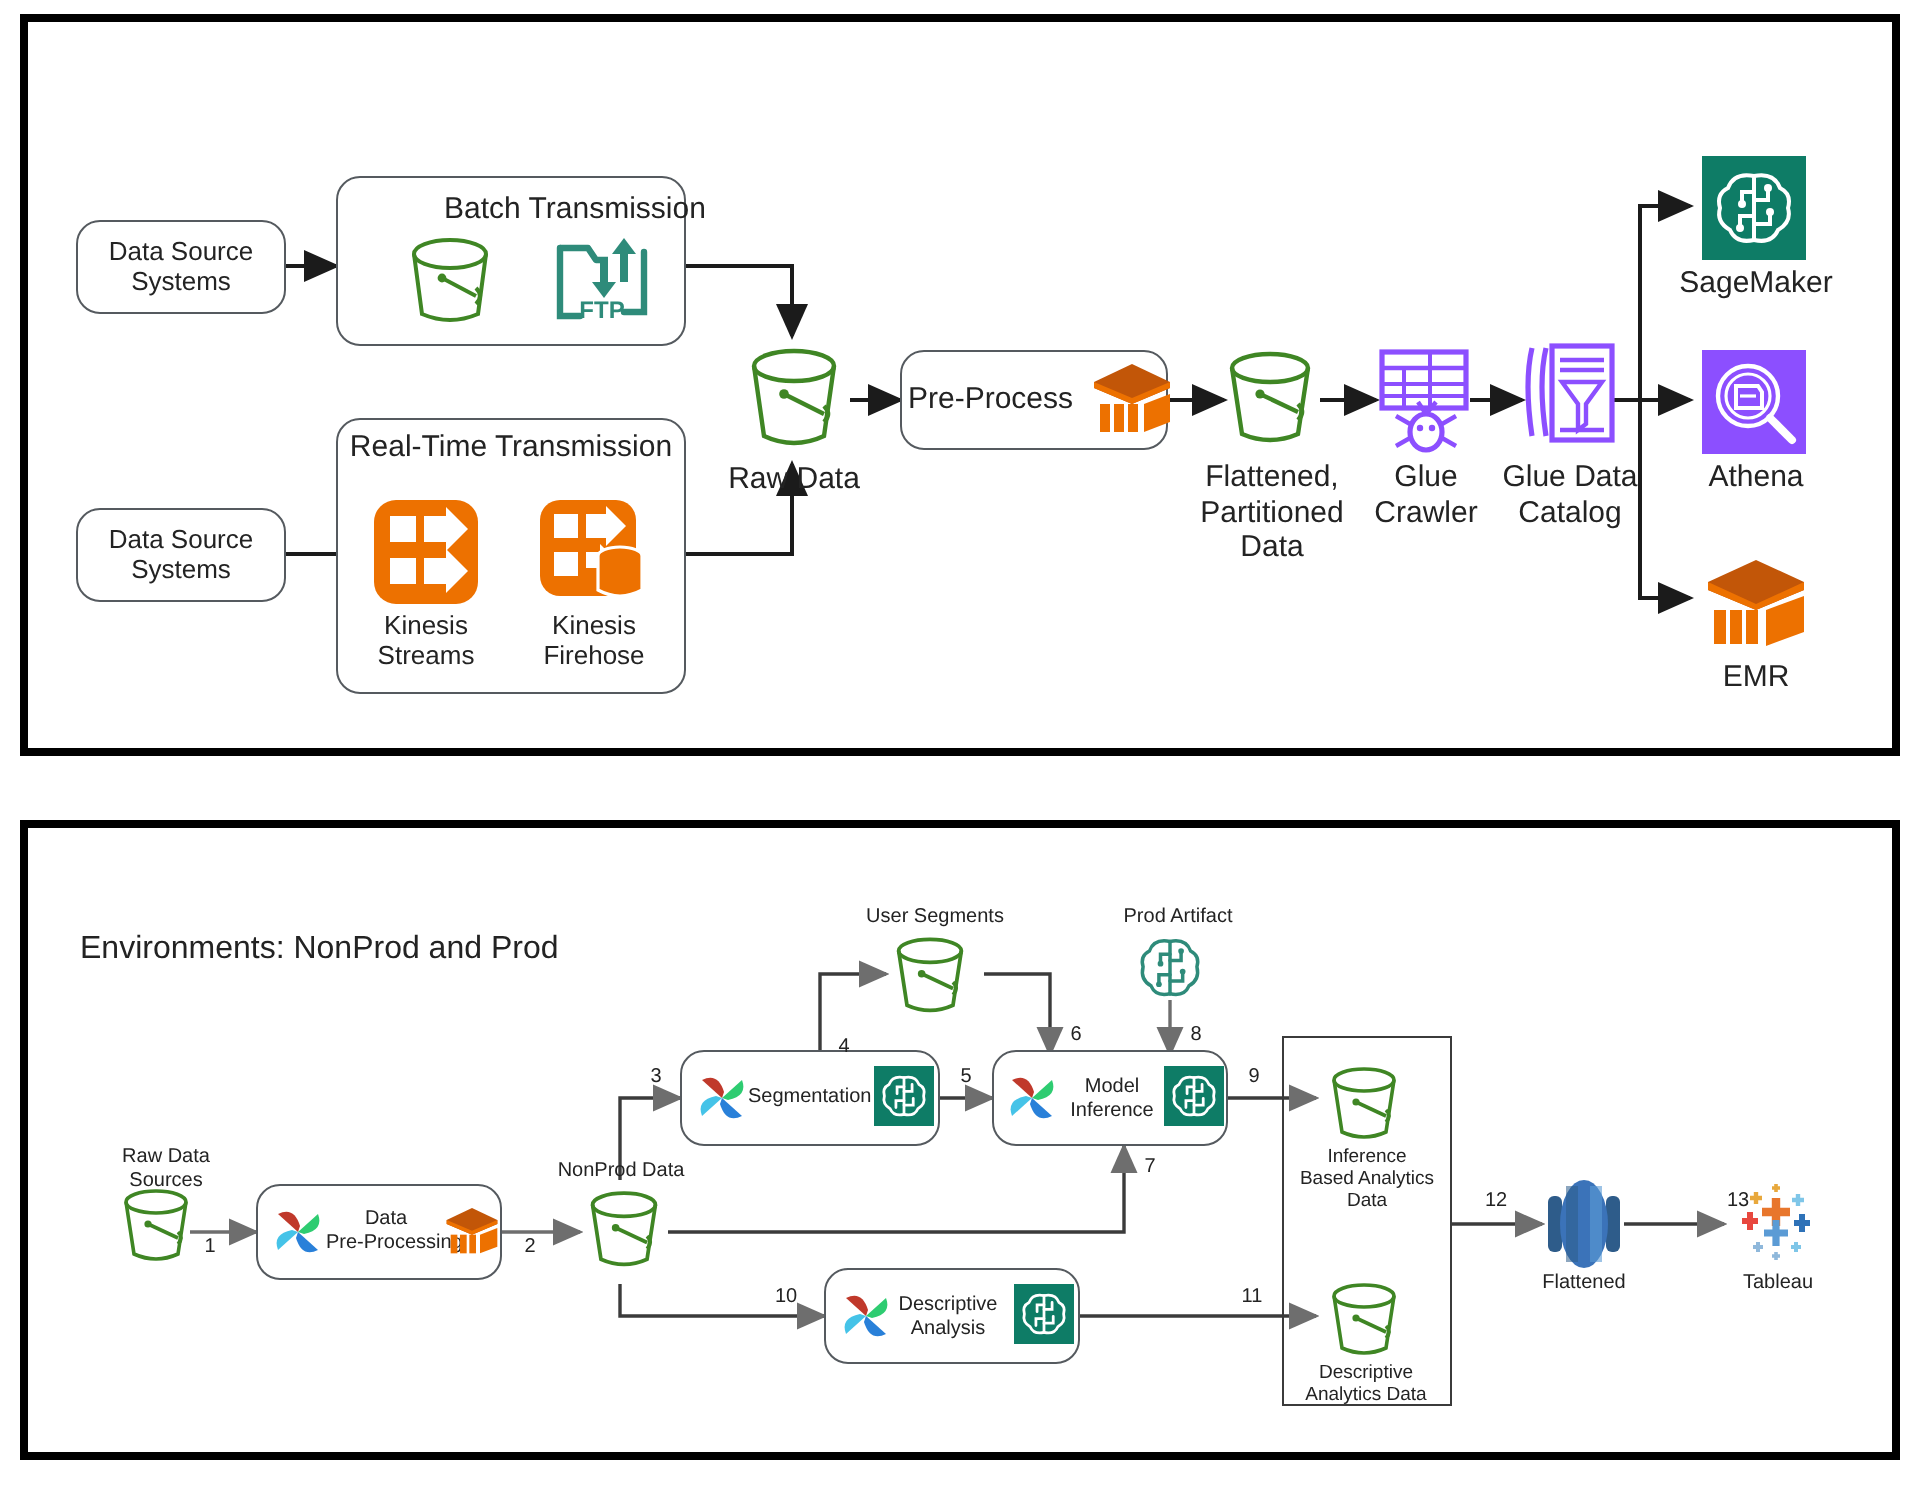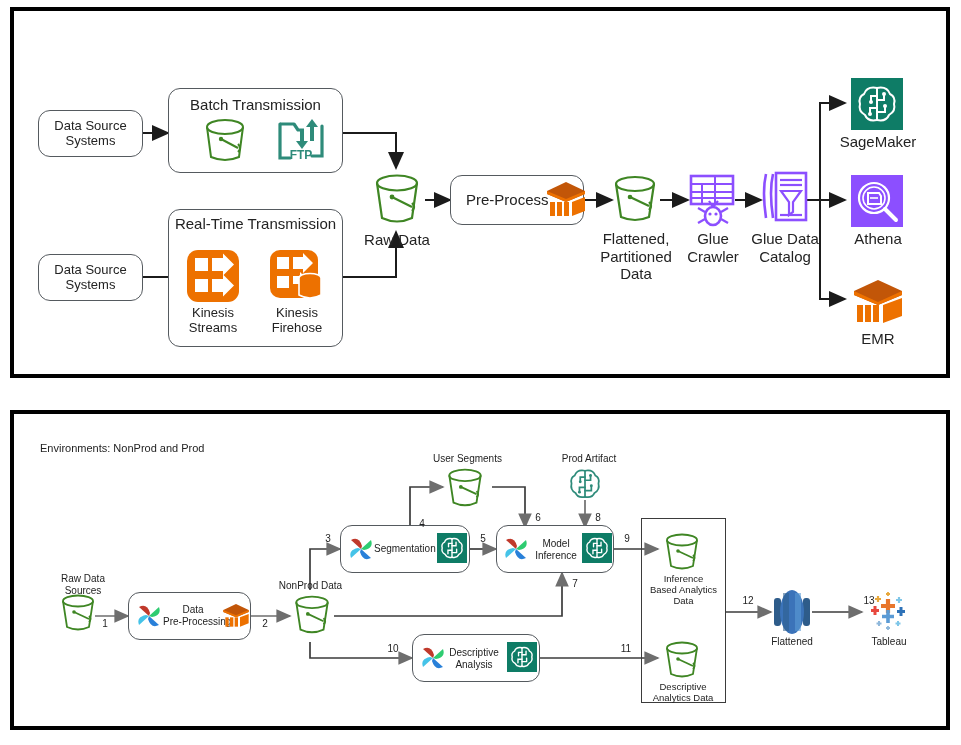--- a/index.html
+++ b/index.html
@@ -5,21 +5,21 @@
   html,body{margin:0;padding:0;background:#ffffff;}
   body{width:961px;height:745px;position:relative;font-family:"Liberation Sans",sans-serif;color:#232323;overflow:hidden;}
   .frame{position:absolute;border:4px solid #000;background:#fff;box-sizing:border-box;}
   #frame-top{left:10px;top:7px;width:940px;height:371px;}
   #frame-bottom{left:10px;top:410px;width:940px;height:320px;}
   .rbox{position:absolute;box-sizing:border-box;border:1.6px solid #555a5f;border-radius:12px;background:#fff;}
   .plainbox{position:absolute;box-sizing:border-box;border:1.6px solid #3b3b3b;background:#fff;}
   .lbl{position:absolute;text-align:center;line-height:1.17;color:#232323;white-space:pre;}
   .t15{font-size:15px;}
   .t13{font-size:13px;}
-  .t11{font-size:11px;}
+  .t11{font-size:16px;margin-top:24px;}
   .t10{font-size:10px;}
   .t9{font-size:9.5px;}
   svg.lines{position:absolute;left:0;top:0;width:961px;height:745px;pointer-events:none;}
   .icon{position:absolute;}
 </style>
 </head>
 <body>
 
 <div class="frame" id="frame-top"></div>
 
@@ -55,21 +55,21 @@
   <path d="M820,200 L820,103 L845,103" fill="none" stroke="#1b1b1b" stroke-width="2" marker-end="url(#ar)"></path>
   <line x1="820" y1="200" x2="845" y2="200" stroke="#1b1b1b" stroke-width="2" marker-end="url(#ar)"></line>
   <path d="M820,200 L820,299 L845,299" fill="none" stroke="#1b1b1b" stroke-width="2" marker-end="url(#ar)"></path>
 </svg>
 
 <div class="rbox" style="left:38px;top:110px;width:105px;height:47px;"></div>
 <div class="lbl t13" style="left:38px;top:118px;width:105px;">Data Source
 Systems</div>
 
 <div class="rbox" style="left:168px;top:88px;width:175px;height:85px;"></div>
-<div class="lbl t15" style="left:168px;top:96px;width:175px;">Batch Transmission</div>
+<div class="lbl t15" style="left:168px;top:96px;width:175px;padding-left:32px;">Batch Transmission</div>
 
 <svg class="icon" style="left:197px;top:113px;" width="56" height="54" viewBox="0 0 56 54">
   <ellipse cx="28" cy="14" rx="18" ry="7" fill="none" stroke="#3F8624" stroke-width="2"></ellipse>
   <path d="M10,14 L14,44 Q28,50 42,44 L46,14" fill="none" stroke="#3F8624" stroke-width="2"></path>
   <path d="M24,26 L41,35" stroke="#3F8624" stroke-width="2" fill="none"></path>
   <circle cx="24" cy="26" r="2.2" fill="#3F8624"></circle>
   <path d="M41,31 Q45,35 41,39" fill="none" stroke="#3F8624" stroke-width="2"></path>
 </svg>
 
 <svg class="icon" style="left:274px;top:114px;" width="54" height="52" viewBox="0 0 54 52">
@@ -113,21 +113,21 @@
 <svg class="icon" style="left:368px;top:170px;" width="58" height="60" viewBox="0 0 58 60">
   <ellipse cx="29" cy="13" rx="20" ry="7.5" fill="none" stroke="#3F8624" stroke-width="2.2"></ellipse>
   <path d="M9,13 L14,48 Q29,55 44,48 L49,13" fill="none" stroke="#3F8624" stroke-width="2.2"></path>
   <path d="M24,27 L44,37" stroke="#3F8624" stroke-width="2.2" fill="none"></path>
   <circle cx="24" cy="27" r="2.4" fill="#3F8624"></circle>
   <path d="M44,33 Q48,37 44,41" fill="none" stroke="#3F8624" stroke-width="2.2"></path>
 </svg>
 <div class="lbl t15" style="left:350px;top:231px;width:94px;">Raw Data</div>
 
 <div class="rbox" style="left:450px;top:175px;width:134px;height:50px;"></div>
-<div class="lbl t15" style="left:450px;top:191px;width:100px;text-align:left;padding-left:16px;">Pre-Process</div>
+<div class="lbl t15" style="left:450px;top:191px;width:100px;text-align:left;padding-left:4px;">Pre-Process</div>
 <svg class="icon" style="left:545px;top:180px;" width="42" height="40" viewBox="0 0 42 40">
   <path d="M21,2 L40,11 L40,14 L21,22 L2,14 L2,11 Z" fill="#C25608"></path>
   <path d="M2,11 L21,19 L40,11 L40,14 L21,22 L2,14 Z" fill="#ED7100"></path>
   <rect x="5" y="22" width="5" height="14" fill="#ED7100"></rect>
   <rect x="12" y="22" width="5" height="14" fill="#ED7100"></rect>
   <rect x="19" y="22" width="5" height="14" fill="#ED7100"></rect>
   <path d="M27,22 L40,17 L40,31 L27,36 Z" fill="#ED7100"></path>
 </svg>
 
 <svg class="icon" style="left:608px;top:172px;" width="54" height="56" viewBox="0 0 54 56">

